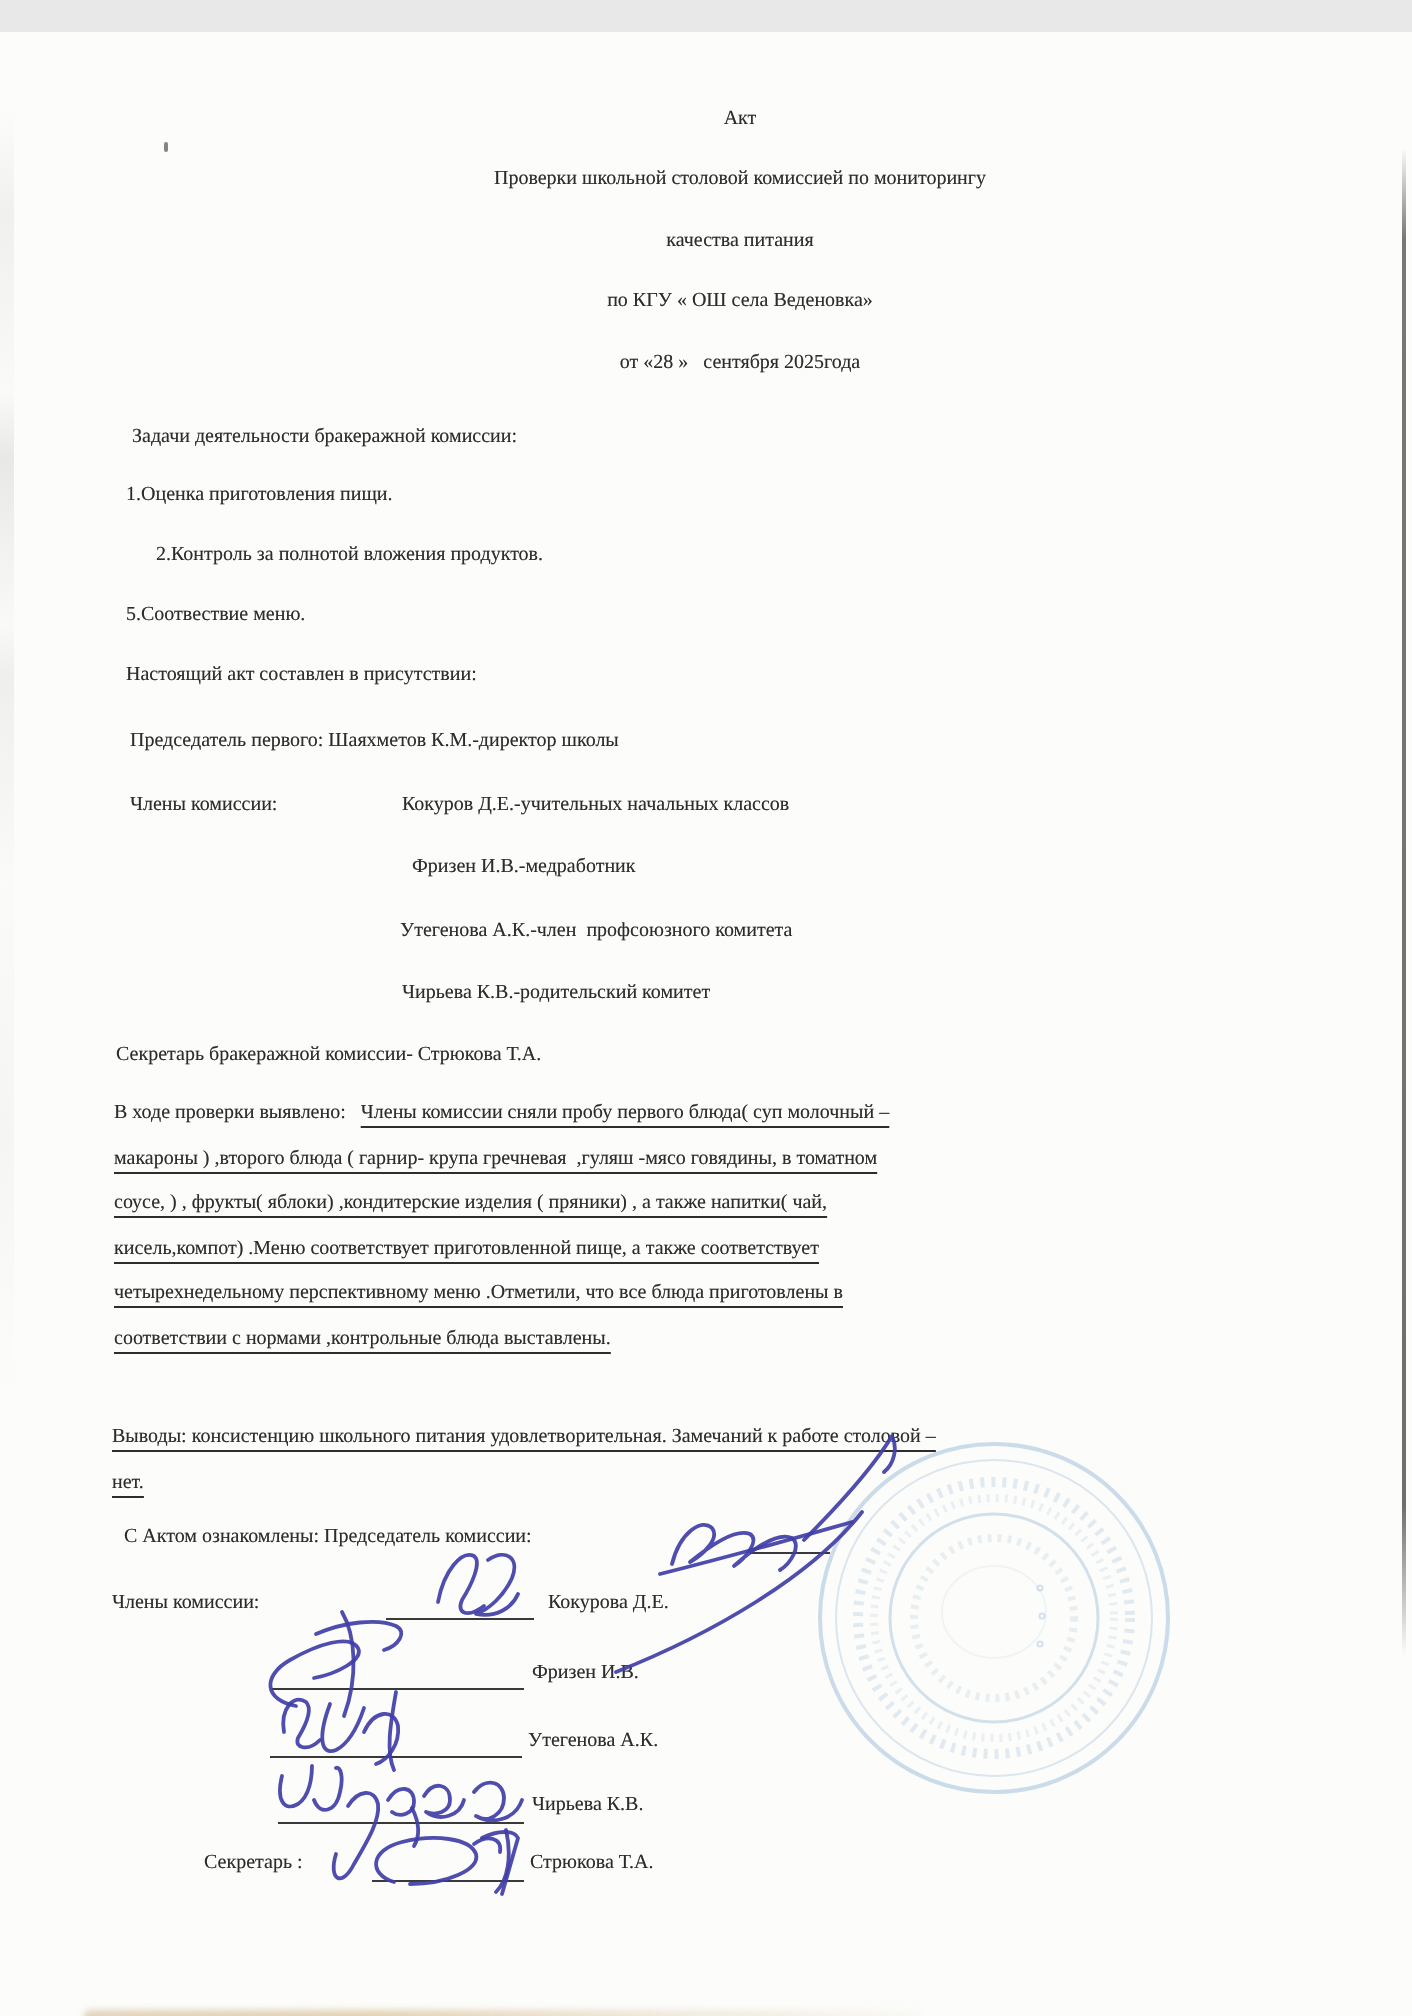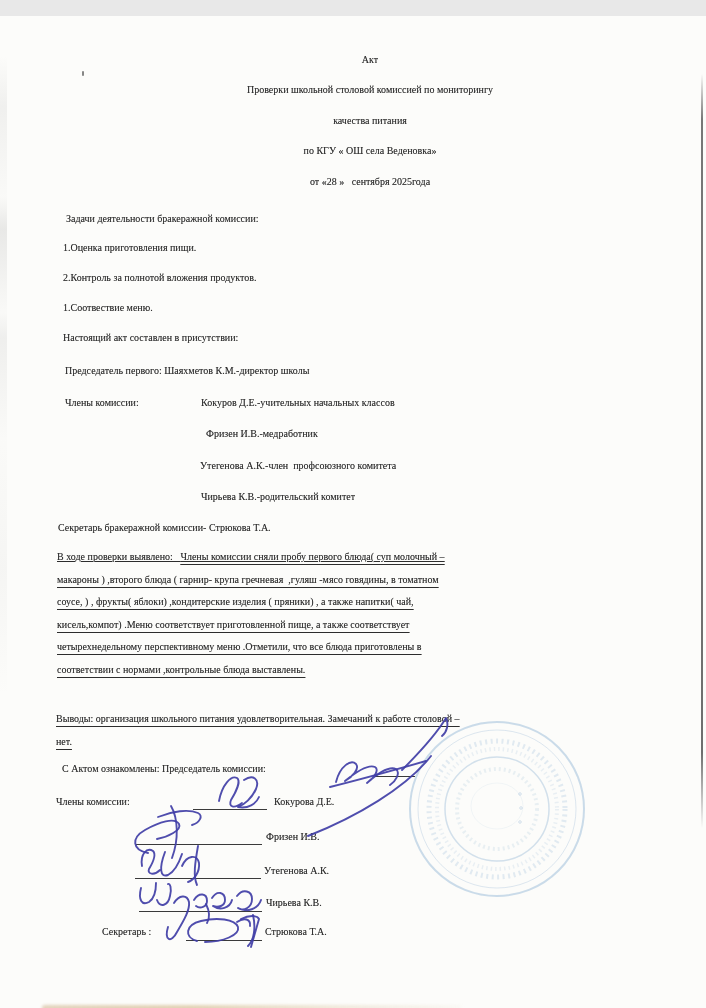--- a/index.html
+++ b/index.html
@@ -8,21 +8,21 @@
     background:var(--paper,#fcfcfa);
     font-family:"Liberation Serif","DejaVu Serif",serif;
     font-size:10px; color:var(--text,#2d2d2d);
     overflow:hidden;
     text-shadow:0 0 .3px rgba(40,40,40,.45);
   }
   .line { position:absolute; white-space:pre; line-height:20px; }
   .center { left:17px; width:706px; text-align:center; }
   .u { text-decoration:underline; text-underline-offset:3.5px; text-decoration-thickness:1.1px; }
   .para { position:absolute; }
-  .pline { white-space:pre; line-height:22.6px;text-decoration:underline; }
+  .pline { white-space:pre; line-height:22.6px; }
   .cpara .pline { line-height:23px; }
   .sigline { position:absolute; height:0; border-bottom:1.2px solid #3a3a3a; }
   .ink-overlay { position:absolute; left:0; top:0; pointer-events:none; }
   .ink-overlay path { fill:none; stroke:var(--ink,#403ea6); stroke-width:1.9; stroke-linecap:round; stroke-linejoin:round; opacity:.92; }
   .stamp circle, .stamp ellipse { stroke:var(--stamp,#7aa5cc); fill:none; }
   .artifact { position:absolute; }
   .edge-line { left:701px; top:58px; width:1.5px; height:754px;
     background:linear-gradient(to bottom, rgba(80,80,80,0), rgba(75,75,75,.75) 6%, rgba(75,75,75,.8) 90%, rgba(75,75,75,0)); }
   .left-smudge { left:0; top:40px; width:7px; height:640px; opacity:.5;
     background:linear-gradient(to bottom, rgba(150,150,150,0) 0%, rgba(140,140,140,.22) 8%,
@@ -39,22 +39,22 @@
 <div class="page">
 
   <div class="line center" style="top:34px">Акт</div>
   <div class="line center" style="top:64px">Проверки школьной столовой комиссией по мониторингу</div>
   <div class="line center" style="top:95px">качества питания</div>
   <div class="line center" style="top:125px">по КГУ « ОШ села Веденовка»</div>
   <div class="line center" style="top:156px">от «28 »   сентября 2025года</div>
 
   <div class="line" style="left:66px;top:193px">Задачи деятельности бракеражной комиссии:</div>
   <div class="line" style="left:63px;top:222px">1.Оценка приготовления пищи.</div>
-  <div class="line" style="left:63px;top:252px">2.Контроль за полнотой вложения продуктов.</div>
-  <div class="line" style="left:63px;top:282px">1.Соотвествие меню.</div>
+  <div class="line" style="left:78px;top:252px">2.Контроль за полнотой вложения продуктов.</div>
+  <div class="line" style="left:63px;top:282px">5.Соотвествие меню.</div>
 
   <div class="line" style="left:63px;top:312px">Настоящий акт составлен в присутствии:</div>
   <div class="line" style="left:65px;top:345px">Председатель первого: Шаяхметов К.М.-директор школы</div>
   <div class="line" style="left:65px;top:377px">Члены комиссии:</div>
   <div class="line" style="left:201px;top:377px">Кокуров Д.Е.-учительных начальных классов</div>
   <div class="line" style="left:206px;top:408px">Фризен И.В.-медработник</div>
   <div class="line" style="left:201px;top:471px">Чирьева К.В.-родительский комитет</div>
   <div class="line" style="left:200px;top:440px">Утегенова А.К.-член  профсоюзного комитета</div>
   <div class="line" style="left:58px;top:502px">Секретарь бракеражной комиссии- Стрюкова Т.А.</div>
 
@@ -62,21 +62,21 @@
     <div class="pline"><span>В ходе проверки выявлено:   </span><span class="u">Члены комиссии сняли пробу первого блюда( суп молочный –</span></div>
     <div class="pline u">макароны ) ,второго блюда ( гарнир- крупа гречневая  ,гуляш -мясо говядины, в томатном</div>
     <div class="pline u">соусе, ) , фрукты( яблоки) ,кондитерские изделия ( пряники) , а также напитки( чай,</div>
     <div class="pline u">кисель,компот) .Меню соответствует приготовленной пище, а также соответствует</div>
     <div class="pline u">четырехнедельному перспективному меню .Отметили, что все блюда приготовлены в</div>
     <div class="pline u">соответствии с нормами ,контрольные блюда выставлены.</div>
   </div>
 
 
   <div class="para cpara" style="left:56px;top:691px">
-    <div class="pline u">Выводы: организация школьного питания удовлетворительная. Замечаний к работе столовой –</div>
+    <div class="pline u">Выводы: консистенцию школьного питания удовлетворительная. Замечаний к работе столовой –</div>
     <div class="pline u">нет.</div>
   </div>
 
   <div class="line" style="left:62px;top:743px">С Актом ознакомлены: Председатель комиссии:</div>
   <div class="sigline" style="left:375px;top:760px;width:40px"></div>
 
   <div class="line" style="left:56px;top:776px">Члены комиссии:</div>
   <div class="sigline" style="left:193px;top:793px;width:74px"></div>
   <div class="line" style="left:274px;top:776px">Кокурова Д.Е.</div>
 

